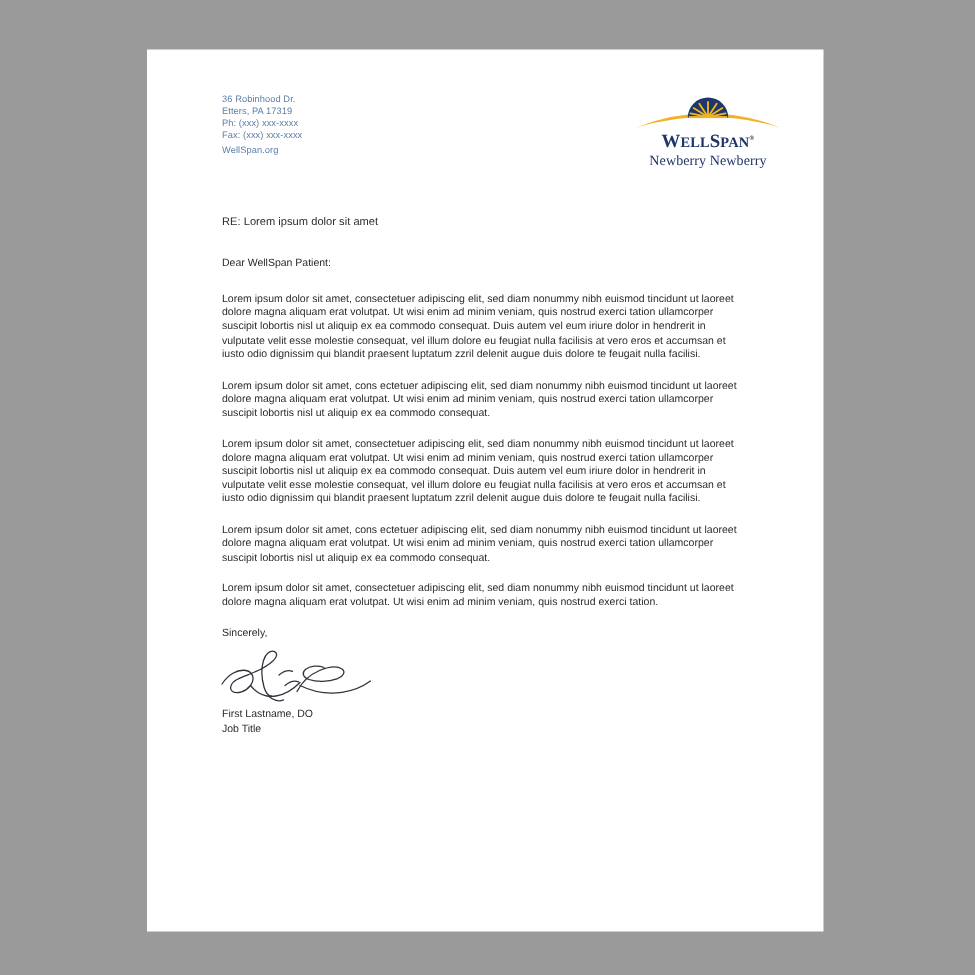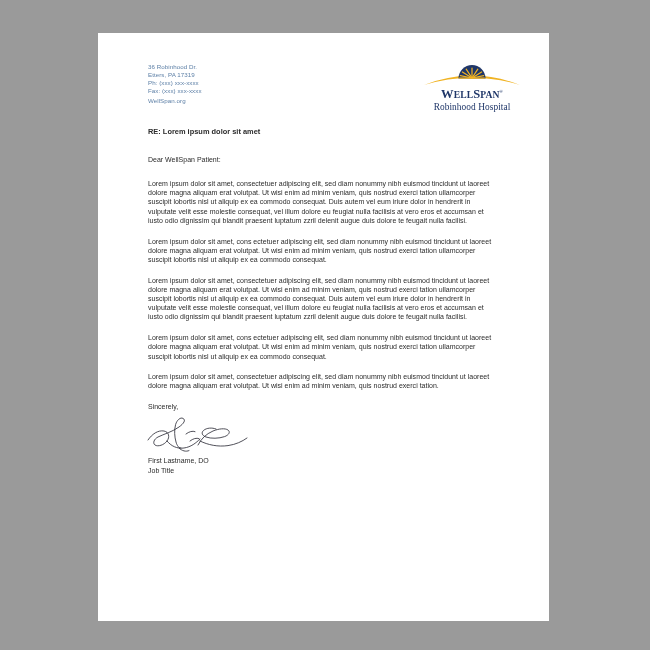--- a/index.html
+++ b/index.html
@@ -116,23 +116,23 @@
   .letter-body {
     position: absolute;
     left: 50px;
     top: 94px;
     width: 352px;
     color: #2b2b2b;
   }
 
   .re-line {
     font-size: 7.4px;
-    font-weight: bold;
+    font-weight: normal;
     line-height: 10px;
-    margin: 0 0 18px 0;
+    margin: 16px 0 18px 0;
     letter-spacing: 0.02px;
   }
 
   .salutation {
     font-size: 7px;
     line-height: 10px;
     margin: 0 0 14px 0;
   }
 
   .para {
@@ -196,21 +196,21 @@
               <line x1="49" y1="21" x2="58.6" y2="15"></line>
               <line x1="49" y1="21" x2="37.3" y2="18.6"></line>
               <line x1="49" y1="21" x2="60.7" y2="18.6"></line>
             </g>
 
             <rect x="36.2" y="20.4" width="25.6" height="1.35" fill="#f0b323"></rect>
           </svg>
         </div>
         <div class="logo-text">
           <span class="logo-wordmark"><span class="cap">W</span><span class="sc">ELL</span><span class="cap">S</span><span class="sc">PAN</span><span class="reg">®</span></span>
-          <span class="logo-sub">Robinhood Hospital</span>
+          <span class="logo-sub">Newberry Newberry</span>
         </div>
       </div>
 
     </div>
 
     <div class="letter-body">
 
       <p class="re-line">RE: Lorem ipsum dolor sit amet</p>
 
       <p class="salutation">Dear WellSpan Patient:</p>

